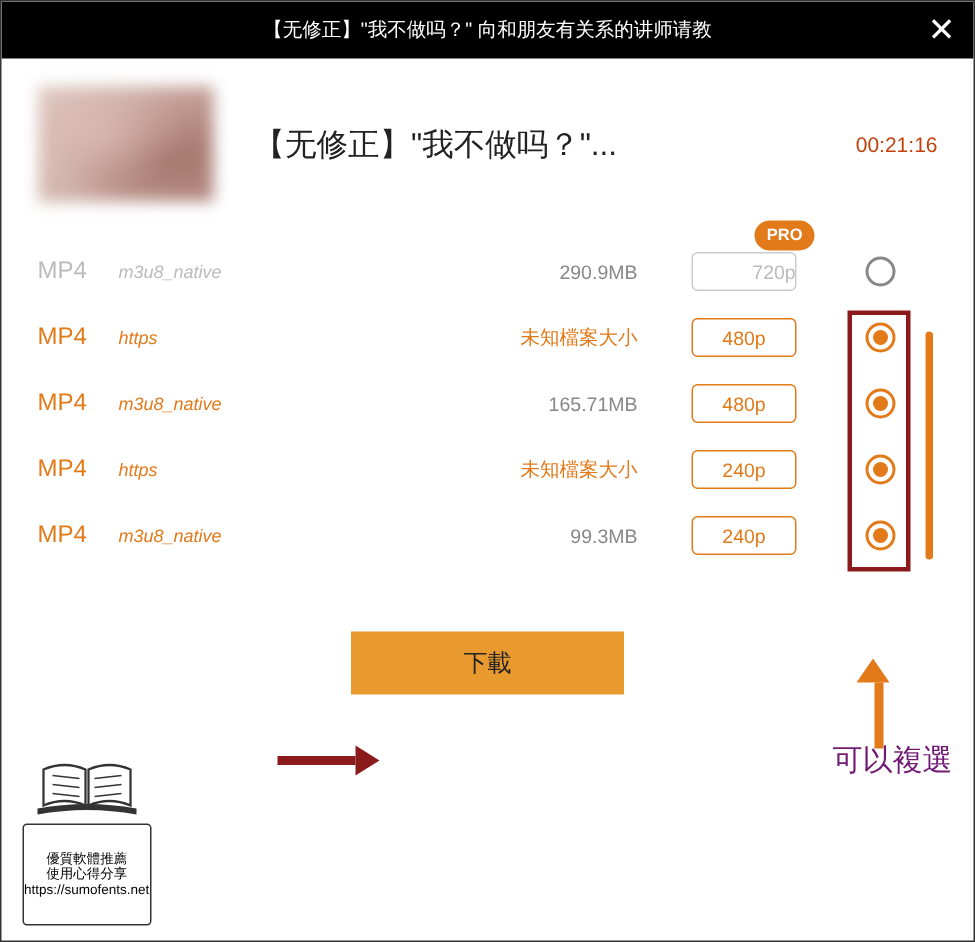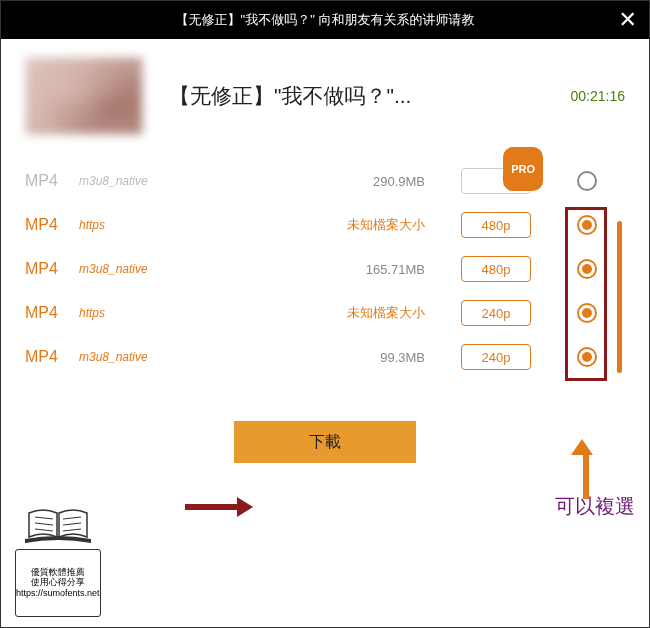--- a/index.html
+++ b/index.html
@@ -49,21 +49,21 @@
       filter: blur(5px);
     }
     .vidtitle {
       flex: 1;
       font-size: 21px;
       color: #222;
       font-weight: 400;
     }
     .duration {
       font-size: 14px;
-      color: #4d7c0f;
+      color: #c2410c;
     }
     .section-row {
       display: flex;
       align-items: center;
       justify-content: space-between;
       margin: 10px 0 22px 0;
     }
     .section-title {
       font-size: 26px;
       color: #333;
@@ -152,21 +152,21 @@
       border-radius: 50%;
     }
     .radio.on { border-color: #e27a1a; }
     .pro-badge {
       position: absolute;
       right: 82px;
       top: -12px;
       background: #e27a1a;
       color: #fff;
       font-size: 11px;
-      padding: 16px 8px;
+      padding: 4px 8px;
       border-radius: 10px;
       font-weight: bold;
     }
     .highlight-box {
       position: absolute;
       right: 18px;
       top: 48px;
       width: 42px;
       height: 174px;
       border: 3px solid #8b1a1a;

